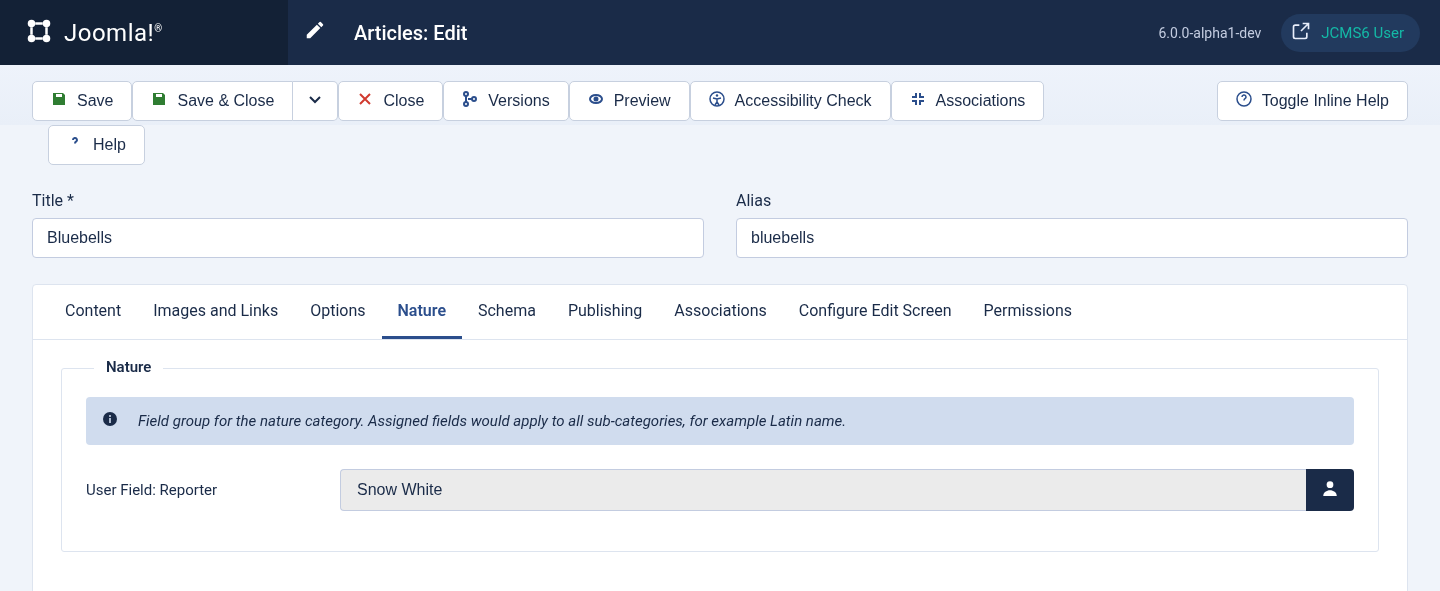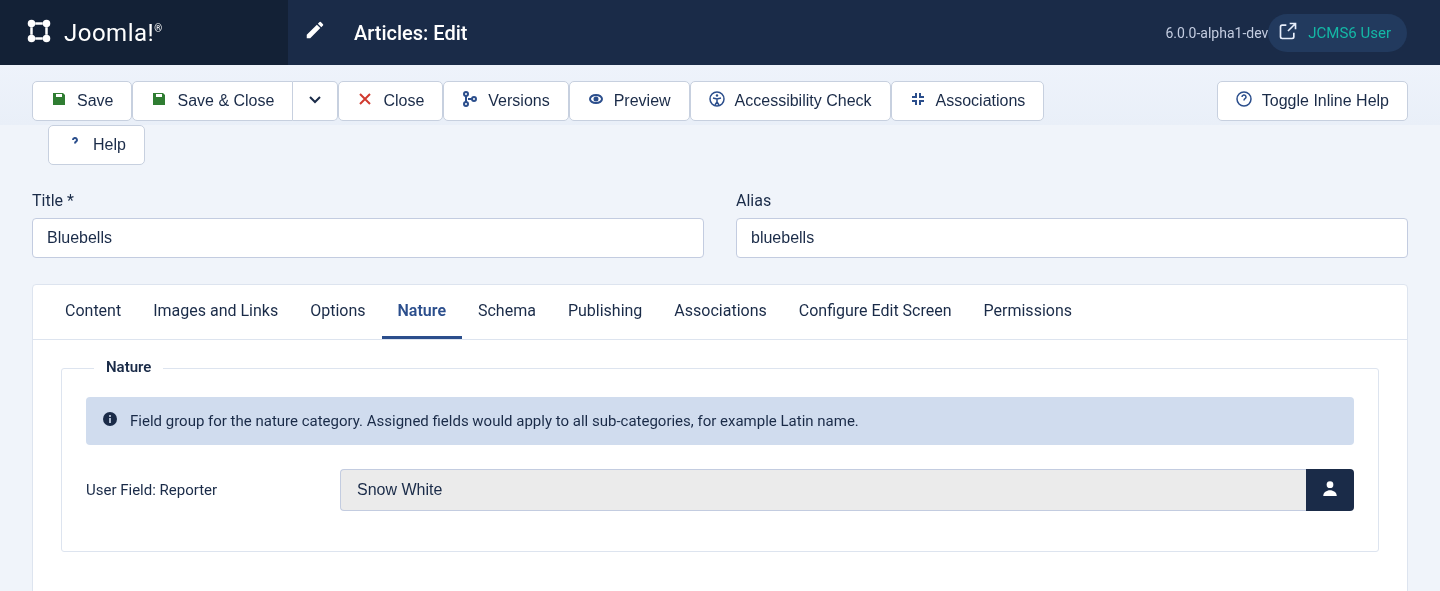--- a/index.html
+++ b/index.html
@@ -6,21 +6,21 @@
 body { font-family: -apple-system, BlinkMacSystemFont, "Segoe UI", Roboto, Arial, sans-serif; background: #f0f4fa; color: #1a2b48; font-size: 15px; width: 1440px; }
 
 
 .navbar { display: flex; align-items: center; background: #1a2b48; color: #fff; height: 65px; }
 .brand { display: flex; align-items: center; gap: 10px; padding: 0 24px; height: 100%; width: 288px; background: #132136; }
 .brand svg { width: 30px; height: 30px; }
 .brand-text { font-size: 24px; font-weight: 400; letter-spacing: 0.5px; }
 .brand-text sup { font-size: 10px; vertical-align: super; }
 .page-head { display: flex; align-items: center; gap: 28px; padding-left: 16px; font-size: 20px; font-weight: 500; flex: 1; }
 .page-head svg { width: 22px; height: 22px; }
-.nav-right { display: flex; align-items: center; gap: 0; padding-right: 33px; }
+.nav-right { display: flex; align-items: center; gap: 20px; padding-right: 20px; }
 .version-badge { color: #c3cce0; font-size: 14px; display: flex; align-items: center; gap: 5px; }
 .user-pill { display: flex; align-items: center; gap: 10px; background: #223a5e; border-radius: 22px; padding: 7px 16px 7px 10px; font-size: 15px; color: #14b8a6; }
 .user-pill svg { width: 20px; height: 20px; }
 
 
 .toolbar { display: flex; flex-wrap: wrap; padding: 16px 32px 4px; background: linear-gradient(#eef3fb, #e9eff8); border-bottom: 0; }
 .toolbar-right { margin-left: auto; }
 .btn { display: inline-flex; align-items: center; gap: 10px; background: #fff; border: 1px solid #c7d0df; border-radius: 5px; padding: 9px 18px; font-size: 16px; color: #1a2b48; cursor: pointer; }
 .btn svg { width: 16px; height: 16px; }
 .btn-group { display: inline-flex; }
@@ -38,21 +38,21 @@
 
 .tabs-card { background: #fff; border: 1px solid #dde4ef; border-radius: 4px; }
 .tabs { display: flex; gap: 0; border-bottom: 1px solid #dde4ef; padding: 0 16px; }
 .tab { padding: 16px 16px; font-size: 16px; color: #1a2b48; cursor: pointer; border-bottom: 3px solid transparent; }
 .tab.active { color: #2b4e8c; font-weight: 600; border-bottom-color: #2b4e8c; }
 
 
 .panel-body { padding: 28px 28px 48px; }
 .fieldset { border: 1px solid #dde4ef; border-radius: 3px; padding: 28px 24px 40px; position: relative; }
 .fieldset-legend { position: absolute; top: -11px; left: 32px; background: #fff; padding: 0 12px; font-weight: 600; font-size: 15px; }
-.alert { background: #d0dcee; color: #1a2b48; border-radius: 4px; padding: 14px 16px; display: flex; align-items: center; gap: 12px; font-size: 15px; margin-bottom: 24px; }
+.alert { background: #d0dcee; color: #1a2b48; border-radius: 4px; padding: 14px 16px; display: flex; align-items: center; gap: 20px; font-size: 15px; margin-bottom: 24px; font-style: italic; }
 .alert svg { width: 16px; height: 16px; flex-shrink: 0; }
 .form-row { display: flex; align-items: center; gap: 24px; }
 .form-row-label { width: 230px; font-size: 15px; }
 .input-group { display: flex; flex: 1; }
 .input-group input { flex: 1; height: 42px; padding: 8px 16px; font-size: 16px; border: 1px solid #c3cce0; border-right: 0; border-radius: 4px 0 0 4px; background: #ebebeb; color: #1a2b48; }
 .input-group .addon { width: 48px; background: #1a2b48; color: #fff; display: flex; align-items: center; justify-content: center; border-radius: 0 4px 4px 0; cursor: pointer; }
 .input-group .addon svg { width: 18px; height: 18px; }
 </style>
 </head>
 <body>

